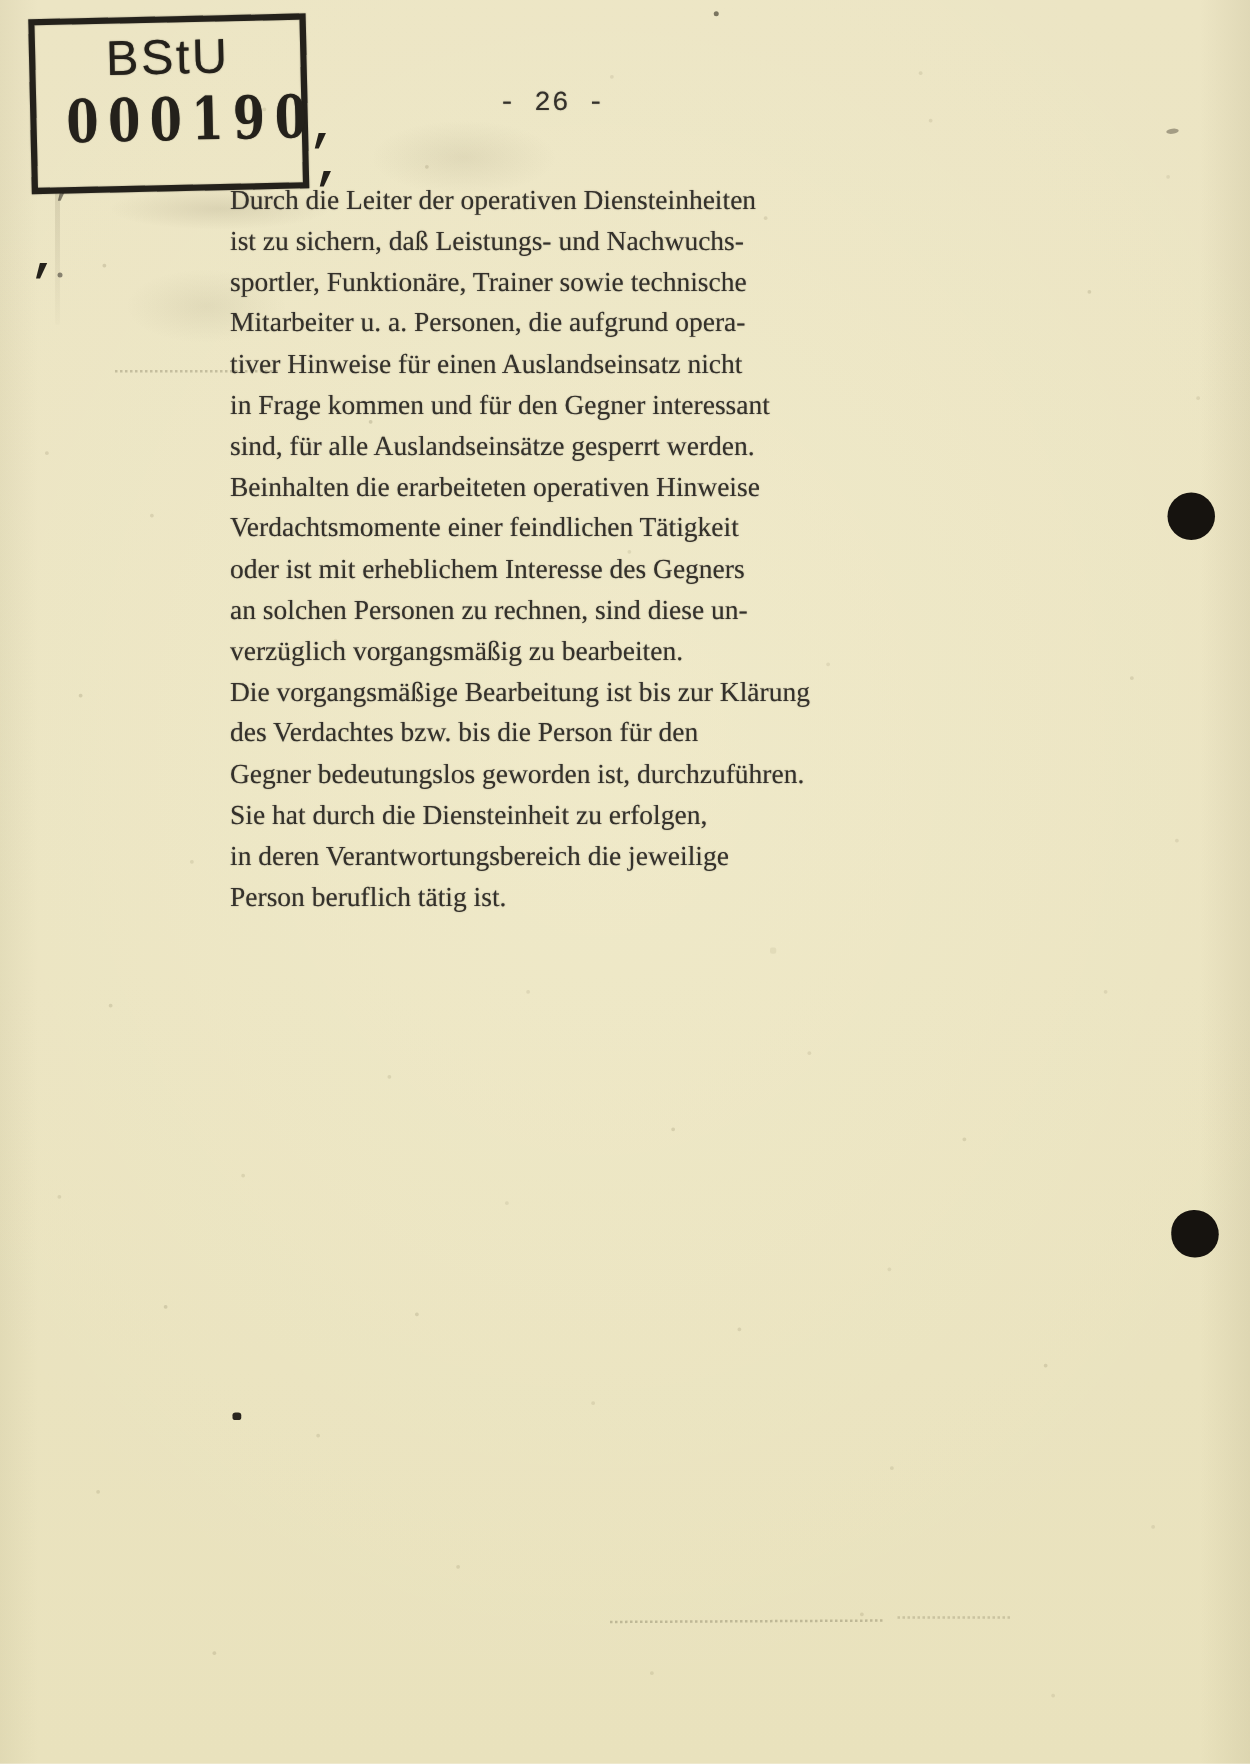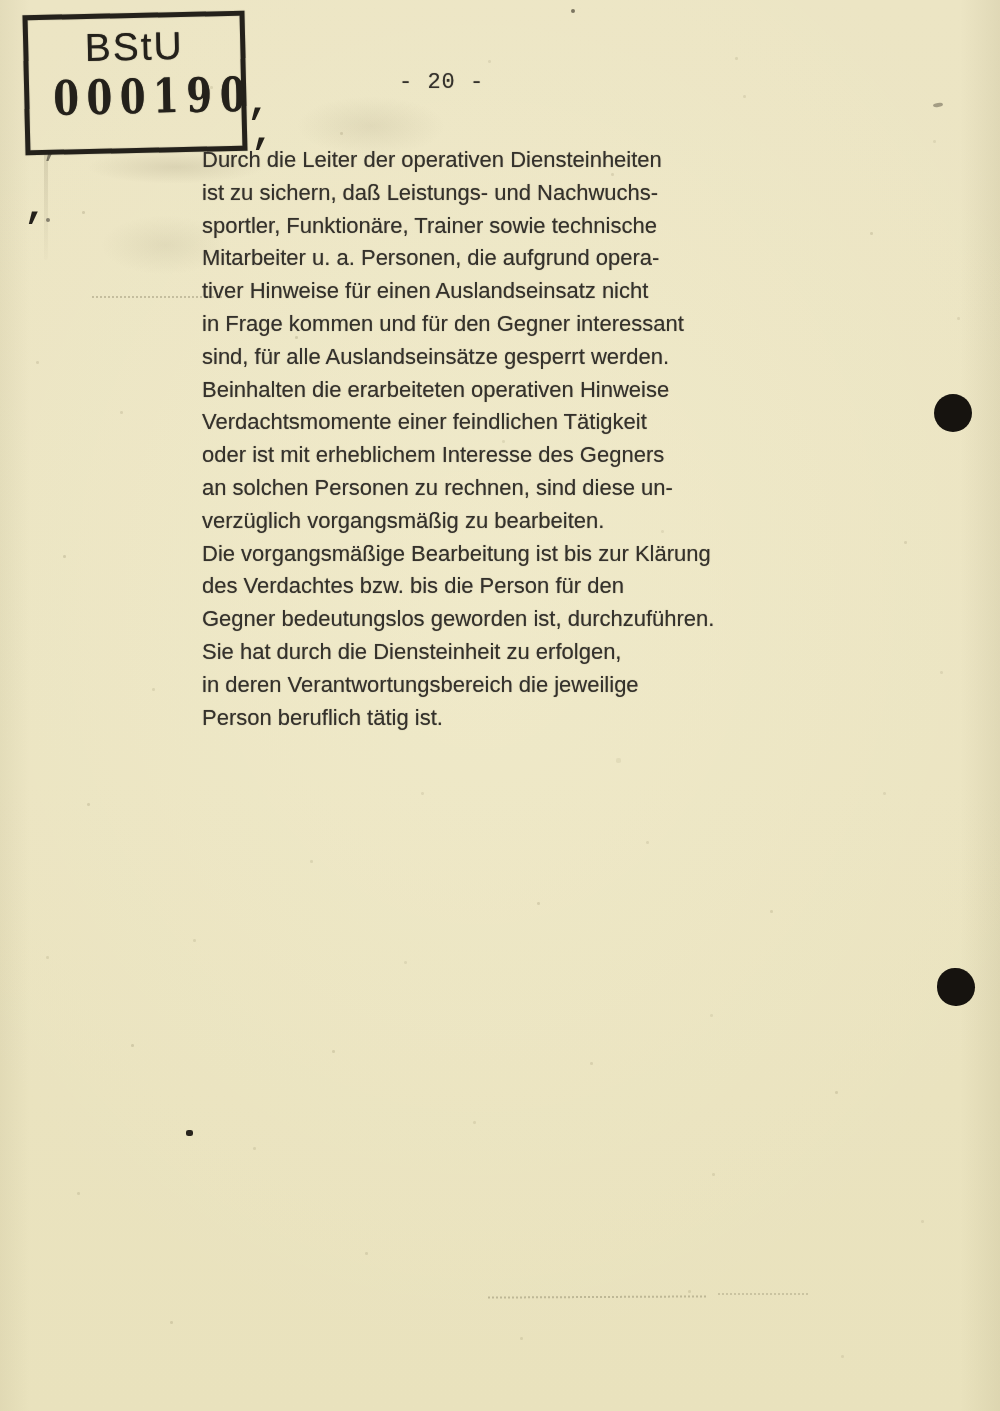--- a/index.html
+++ b/index.html
@@ -41,22 +41,22 @@
       268px 512px 0 1px rgba(125,116,82,.15), 905px 542px 0 1px rgba(125,116,82,.18),
       941px 672px 0 1px rgba(125,116,82,.14), 296px 337px 0 1px rgba(110,102,70,.22),
       736px 58px 0 1px rgba(125,116,82,.16), 958px 318px 0 1px rgba(125,116,82,.15),
       37px 362px 0 1px rgba(125,116,82,.18), 194px 940px 0 1px rgba(125,116,82,.16),
       405px 962px 0 1px rgba(125,116,82,.13), 618px 760px 0 2px rgba(125,116,82,.10),
       503px 441px 0 1px rgba(118,110,76,.14), 662px 531px 0 1px rgba(118,110,76,.12),
       254px 1148px 0 1px rgba(125,116,82,.17), 711px 1015px 0 1px rgba(125,116,82,.13);
   }
   
   .body-text {
-    position: absolute; left: 202px; top: 144px; width: 690px;
-    font-family: Liberation Sans, sans-serif;
+    position: absolute; left: 184px; top: 144px; width: 690px;
+    font-family: Liberation Serif, serif;
     font-size: 22px; line-height: 32.8px;
     color: #34312b;
     white-space: pre-line;
     text-shadow: 0 0 1px rgba(52,49,43,0.55);
   }
   .page-number {
     position: absolute; left: 399px; top: 70px;
     font-family: "Liberation Mono", "DejaVu Sans Mono", monospace;
     font-size: 22px; color: #34312b;
     text-shadow: 0 0 1px rgba(52,49,43,0.5);
@@ -137,21 +137,21 @@
   <div class="speckles"></div>
 
   <div class="smudge-a"></div>
   <div class="smudge-b"></div>
   <div class="smudge-c"></div>
   <div class="fold-mark"></div>
   <div class="dotline-a"></div>
   <div class="dotline-b"></div>
   <div class="dotline-c"></div>
 
-  <div class="page-number">- 20 -</div>
+  <div class="page-number">- 26 -</div>
 
   <div class="body-text">Durch die Leiter der operativen Diensteinheiten
 ist zu sichern, daß Leistungs- und Nachwuchs-
 sportler, Funktionäre, Trainer sowie technische
 Mitarbeiter u. a. Personen, die aufgrund opera-
 tiver Hinweise für einen Auslandseinsatz nicht
 in Frage kommen und für den Gegner interessant
 sind, für alle Auslandseinsätze gesperrt werden.
 Beinhalten die erarbeiteten operativen Hinweise
 Verdachtsmomente einer feindlichen Tätigkeit

